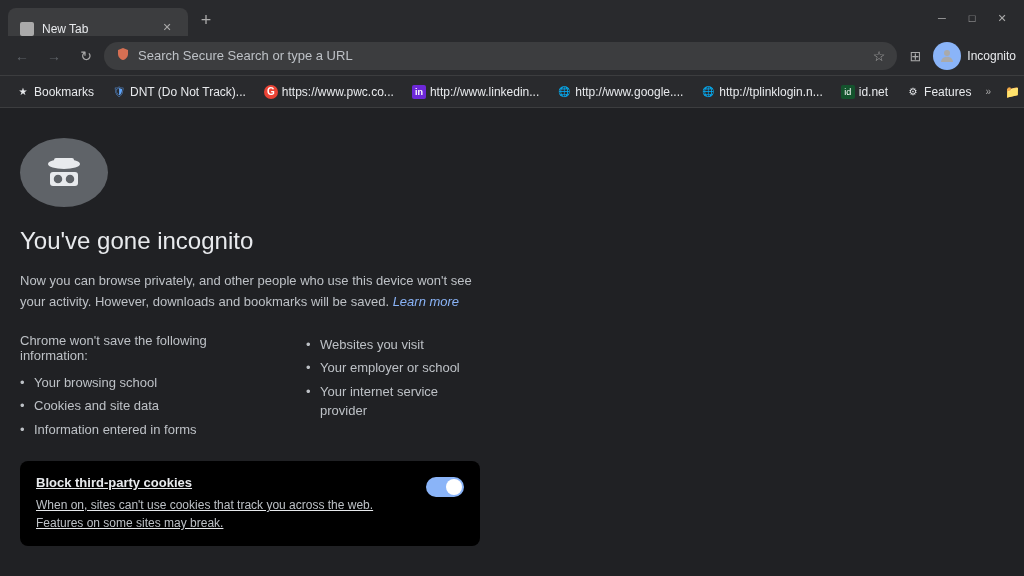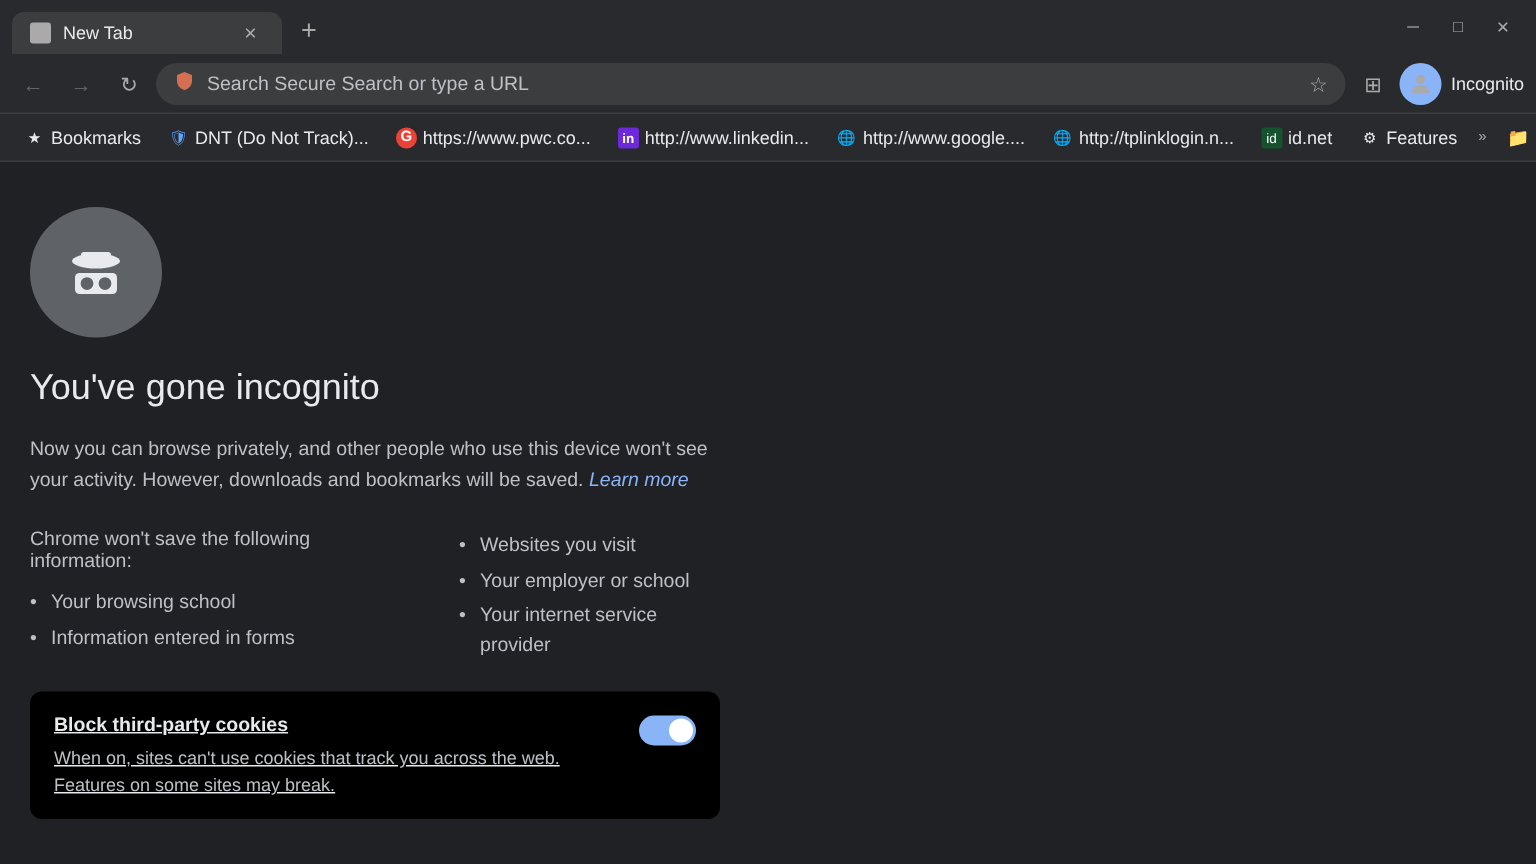--- a/index.html
+++ b/index.html
@@ -20,21 +20,21 @@
       display: flex;
       align-items: flex-end;
       padding: 0 8px;
       padding-bottom: 0;
       position: relative;
     }
     .tab {
       background: #3c3d3f;
       height: 28px;
       display: flex;
-      align-items: center;
+      align-items: flex-end;
       padding: 0 12px;
       border-radius: 8px 8px 0 0;
       min-width: 180px;
       max-width: 220px;
       gap: 8px;
       position: relative;
     }
     .tab-favicon {
       width: 14px;
       height: 14px;
@@ -451,20 +451,21 @@
   <p class="description">
     <span>Now you can browse privately, and other people who use this device won't see your activity. However, downloads and bookmarks will be saved.</span>
     <span> </span><span class="learn-more">Learn more</span>
   </p>
 
   <div class="two-col">
     <div class="col">
       <div class="col-heading">Chrome won't save the following information:</div>
       <ul class="col-list">
         <li>Your browsing school</li>
+        <li>Cookies and site data</li>
         <li>Information entered in forms</li>
       </ul>
     </div>
     <div class="col">
       <ul class="col-list">
         <li>Websites you visit</li>
         <li>Your employer or school</li>
         <li>Your internet service provider</li>
       </ul>
     </div>

